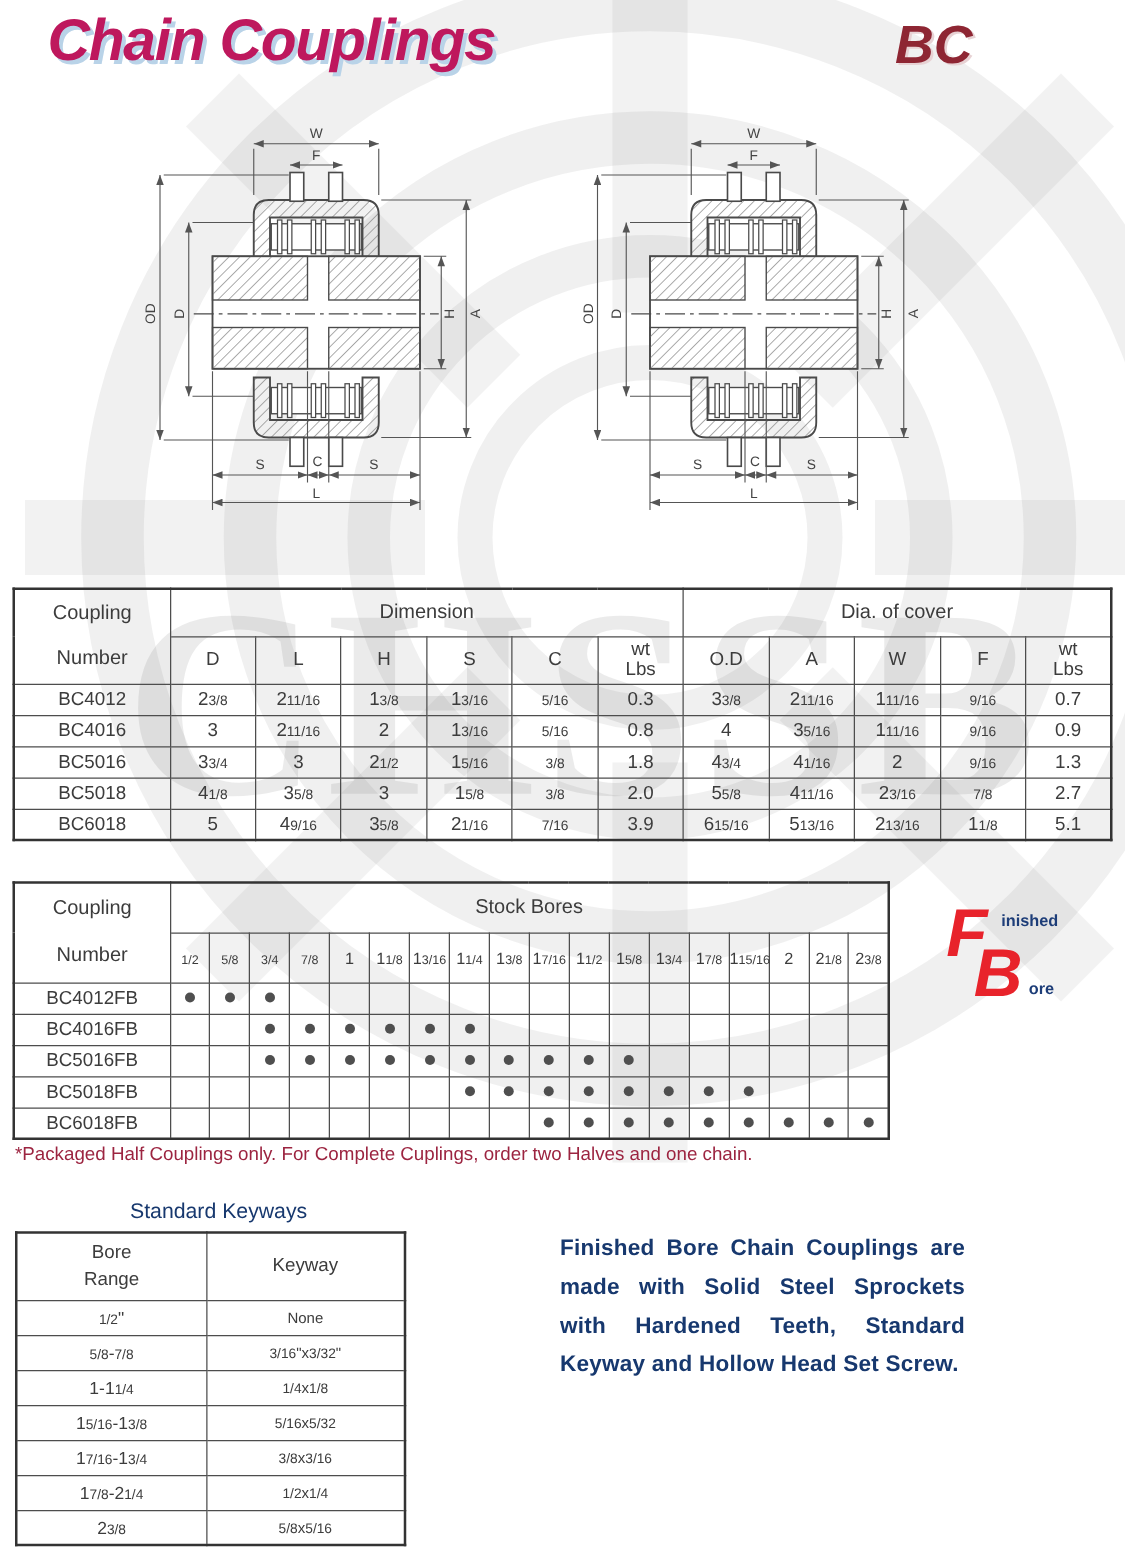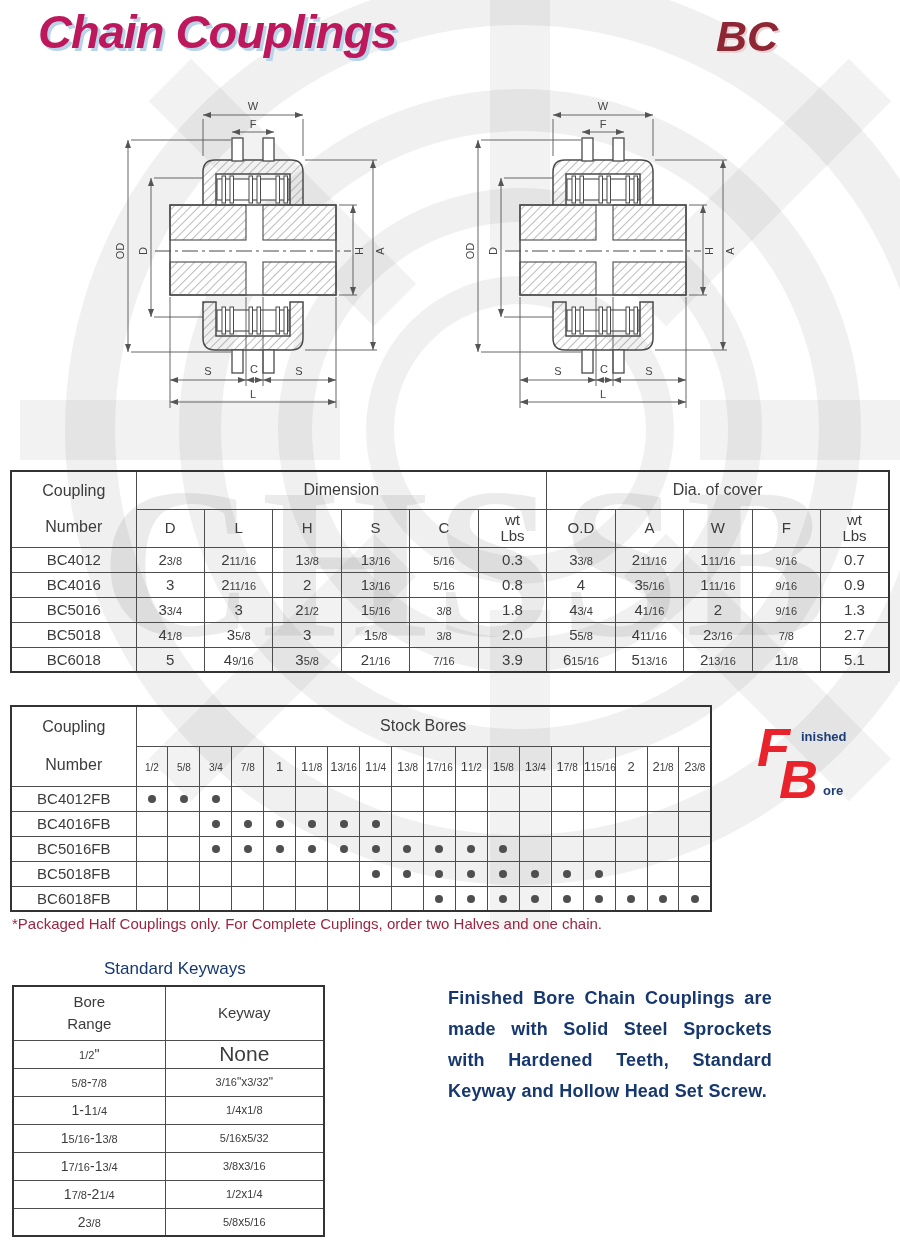--- a/index.html
+++ b/index.html
@@ -58,21 +58,21 @@
   
   .kw-head{left:104px;top:959px;font-size:17px;font-weight:normal;color:#17386e;}
   .t-key{position:absolute;left:12px;top:985px;width:313px;}
   .t-key thead tr{height:54px;margin-top:13px;}
   .t-key tbody tr{height:28px;}
   .t-key th{font-size:15px;white-space:pre-line;line-height:1.5;}
   .t-key td{font-size:14px;}
   .t-key td .fr{font-size:11px;}
   .t-key td.kw{font-size:12px;}
   .t-key td.kw .fr{font-size:11px;}
-  .t-key td.kw-none{font-size:21px;}
+  .t-key td.kw-none{font-size:12px;}
 
   
   .desc{left:448px;top:983px;width:324px;font-size:18px;font-weight:bold;color:#17386e;
         text-align:justify;line-height:31px;letter-spacing:0.2px;}
 
   
   .fb{left:751px;top:720px;width:150px;height:95px;}
   .fb span{position:absolute;display:block;}
   .fb .big{font-size:54px;font-weight:bold;font-style:italic;color:#e8232b;line-height:1;}
   .fb .small{font-size:13px;font-weight:bold;color:#1d3d78;}

